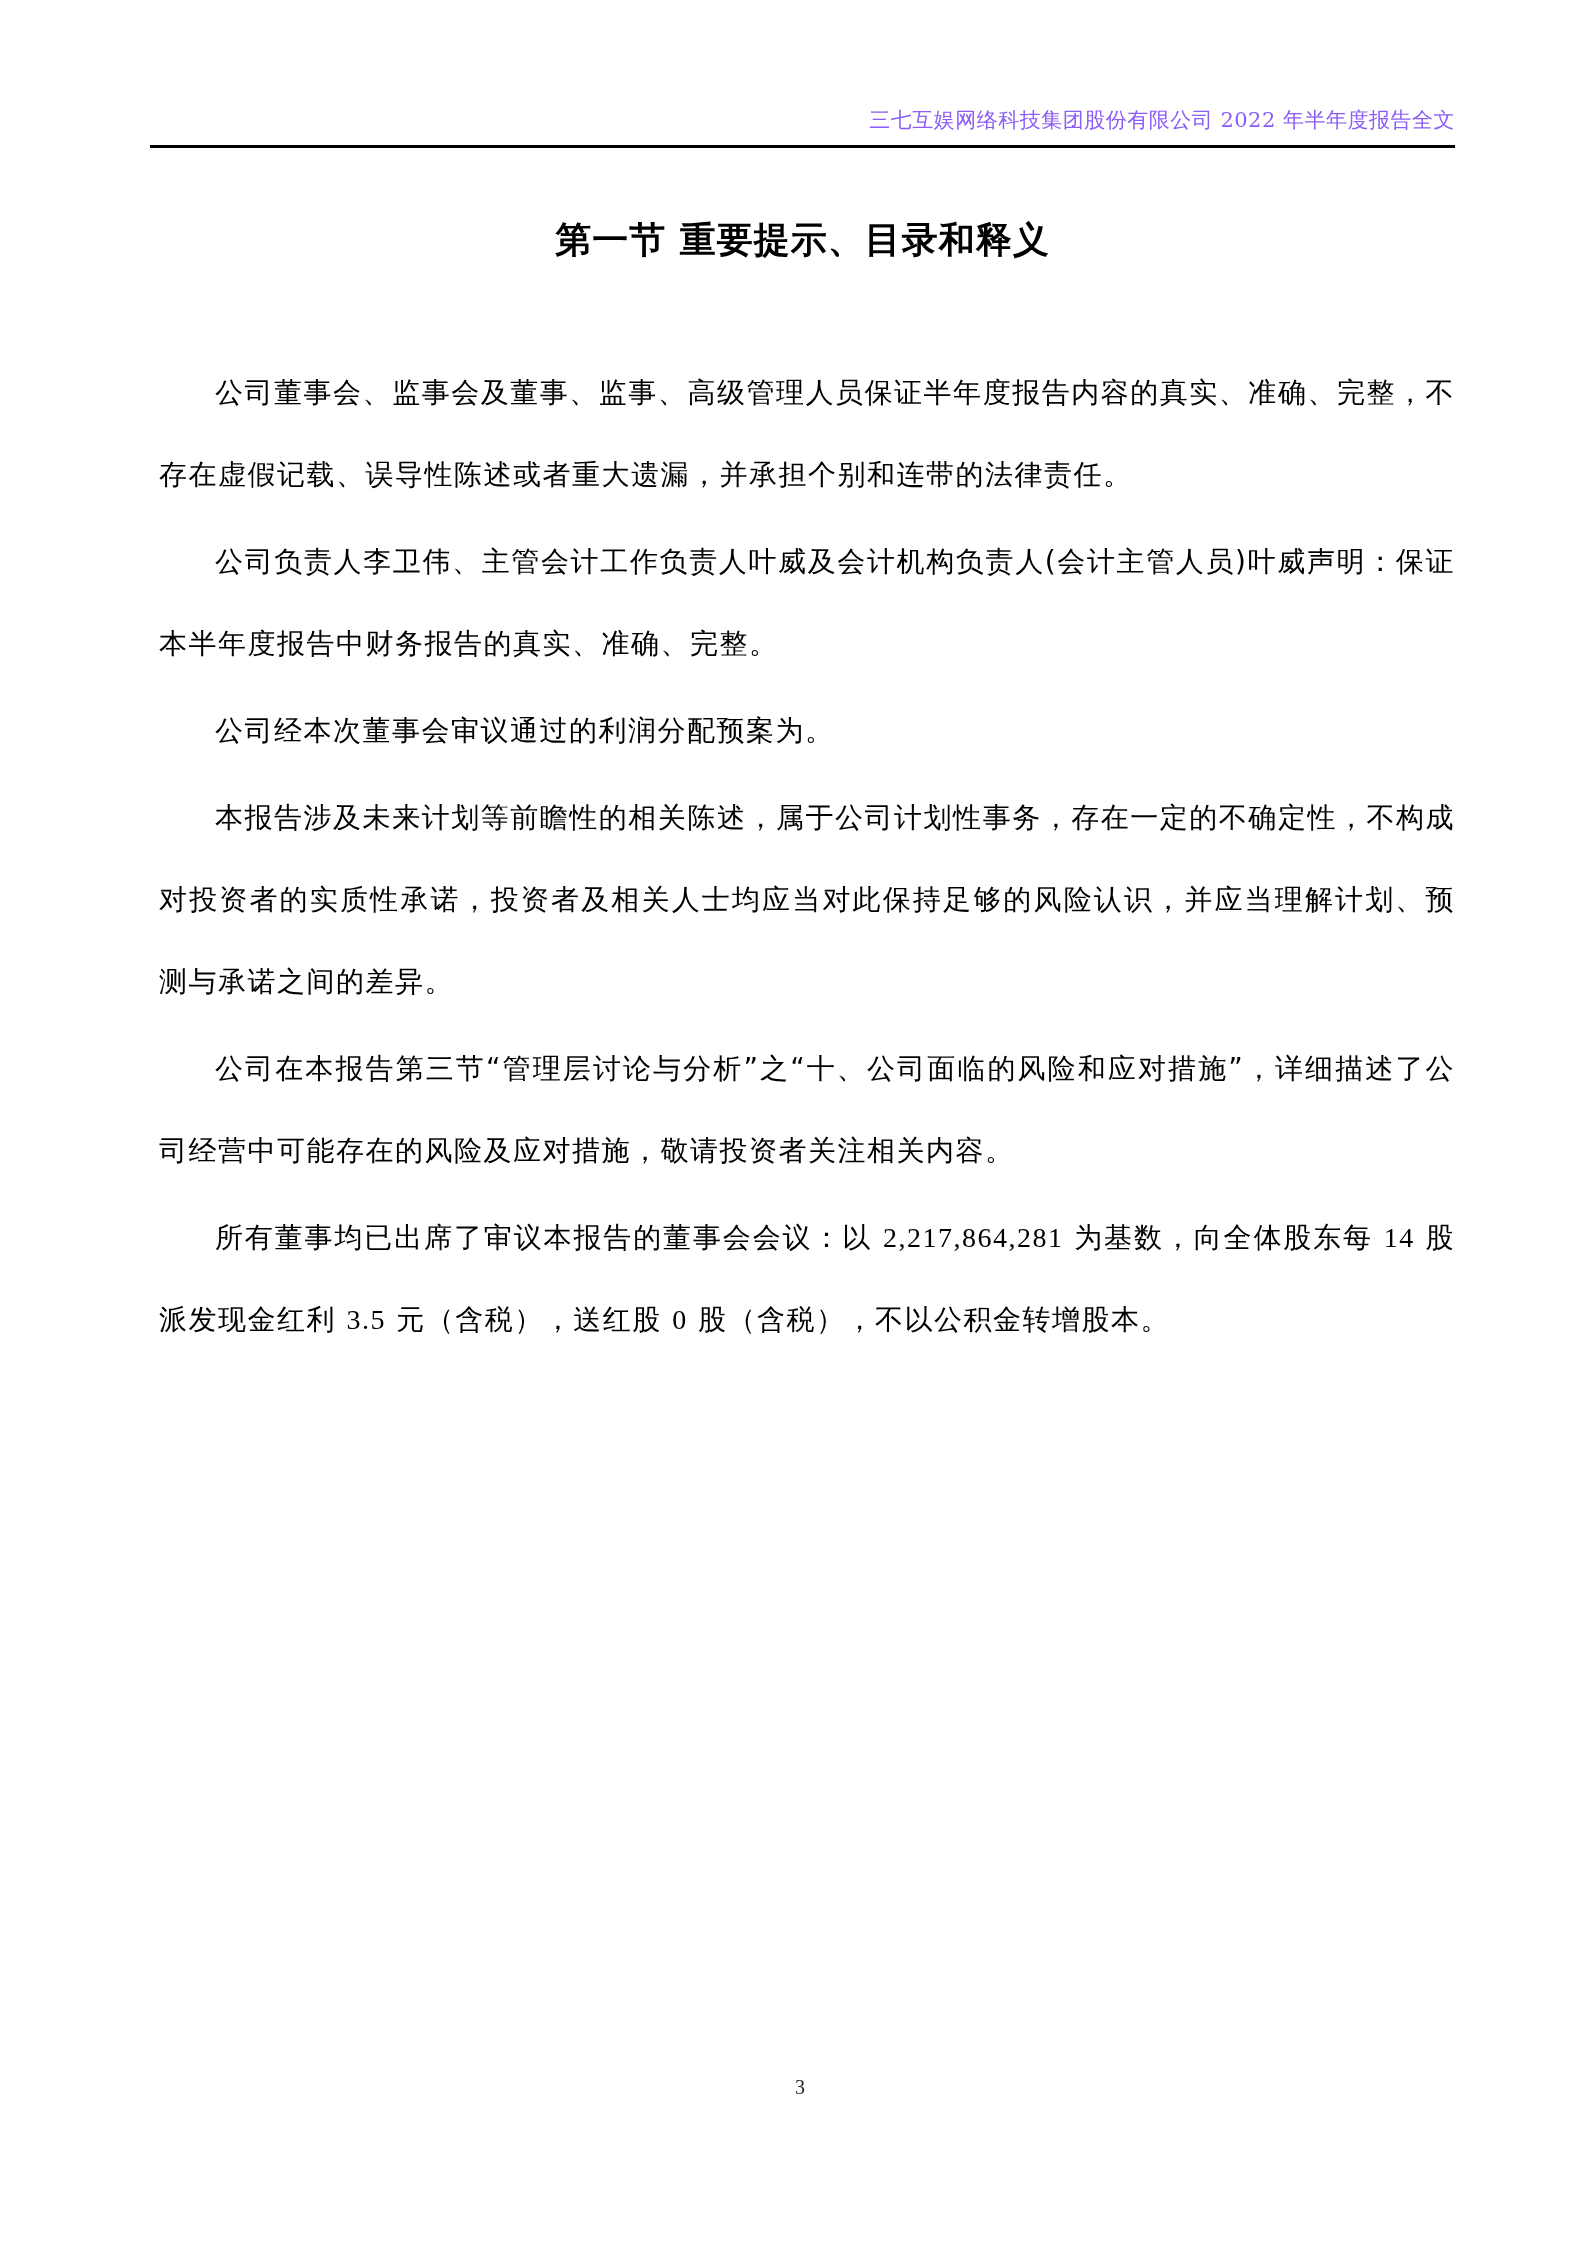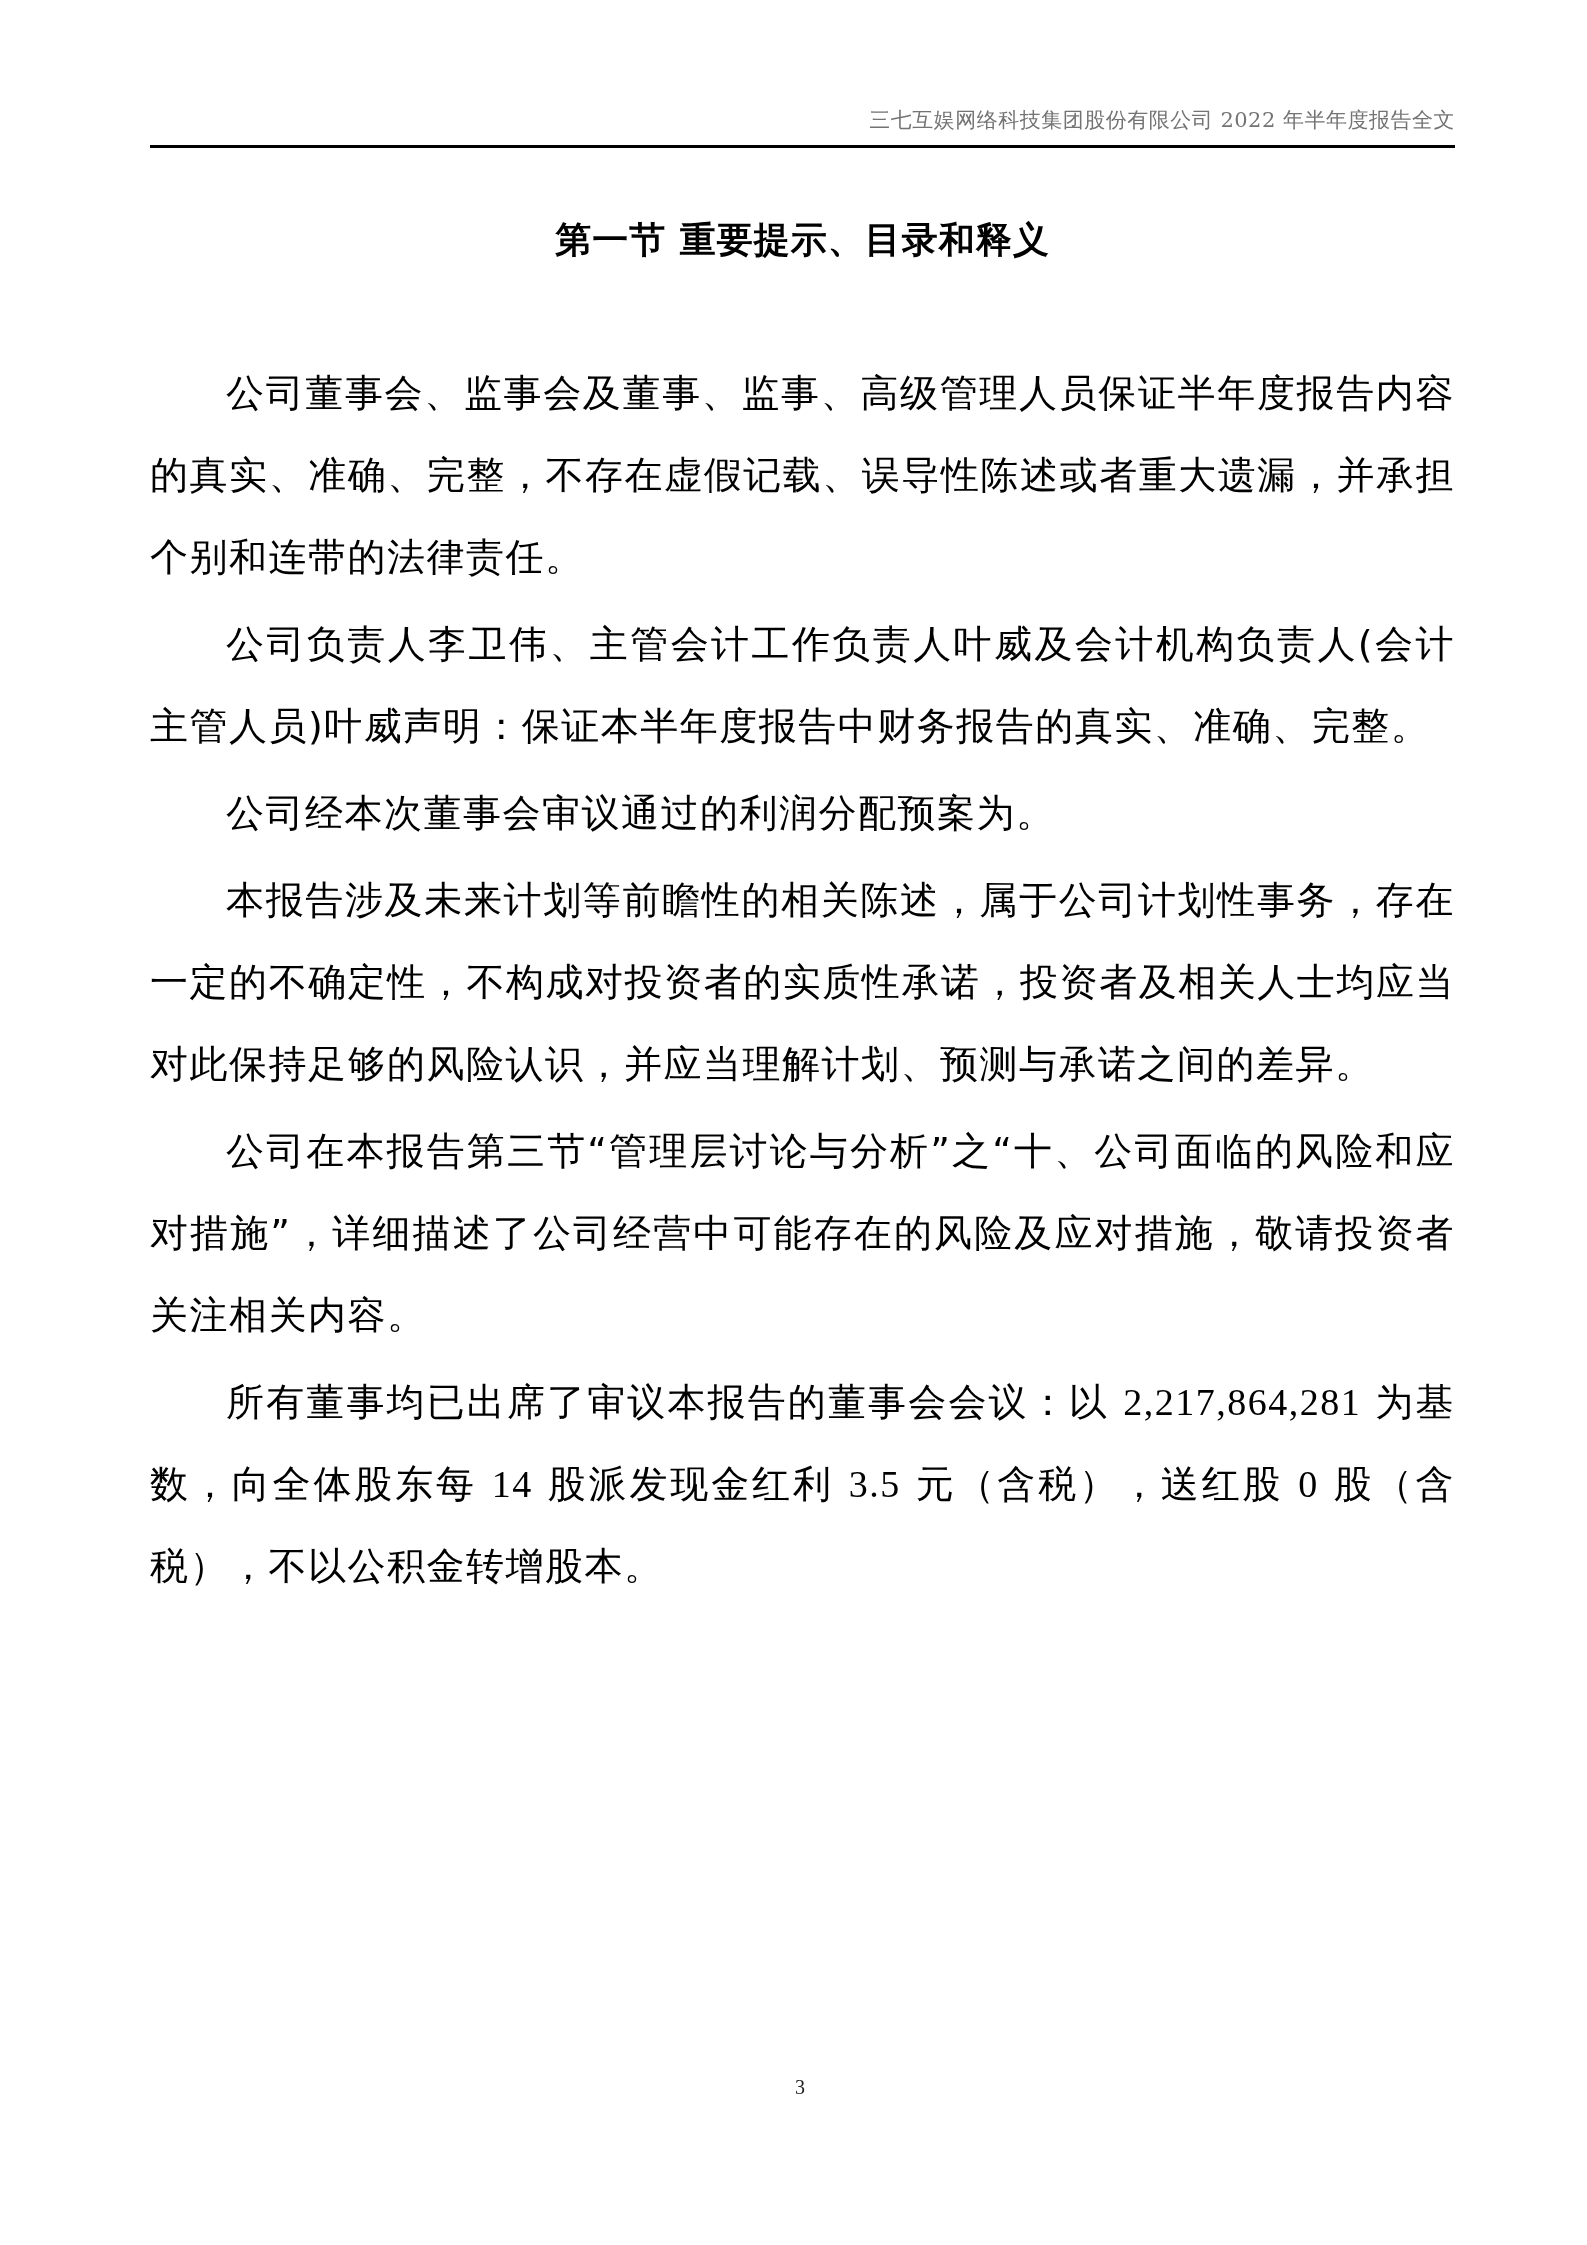--- a/index.html
+++ b/index.html
@@ -1,24 +1,24 @@
 <!DOCTYPE html>
 <html><head>
 <meta charset="utf-8">
 <style>
   html, body { margin: 0; padding: 0; background: #ffffff; }
   body { width: 1587px; height: 2245px; position: relative; overflow: hidden;
          font-family: "DejaVu Sans", sans-serif; color: #000; }
   .header { position: absolute; left: 150px; top: 106px; width: 1305px; text-align: right;
-            font-family: "DejaVu Serif", serif; font-size: 21px; color: #737373; letter-spacing: 0.5px; }
+            font-family: "DejaVu Serif", serif; font-size: 21px; color: #8b5cf6; letter-spacing: 0.5px; }
   .header-rule { position: absolute; left: 150px; top: 145px; width: 1305px; height: 3px; background: #000; }
   .title { position: absolute; left: 150px; top: 216px; width: 1305px; text-align: center;
            font-size: 36px; font-weight: bold; letter-spacing: 1px; }
   .body { position: absolute; left: 150px; top: 352px; width: 1305px; }
-  .para { font-size: 38px; line-height: 82px; margin: 0 0 5px 0; text-indent: 2em;
+  .para { font-size: 28px; line-height: 82px; margin: 0 0 5px 9px; text-indent: 2em;
           text-align: justify; letter-spacing: 1.5px; }
   .num { font-family: "Liberation Serif", serif; font-weight: normal; }
   .page-number { position: absolute; left: 700px; top: 2076px; width: 200px; text-align: center;
                  font-family: "Liberation Serif", serif; font-size: 20px; color: #222; }
 </style>
 </head>
 <body>
 
 <div class="header">三七互娱网络科技集团股份有限公司 2022 年半年度报告全文</div>
 <div class="header-rule"></div>

